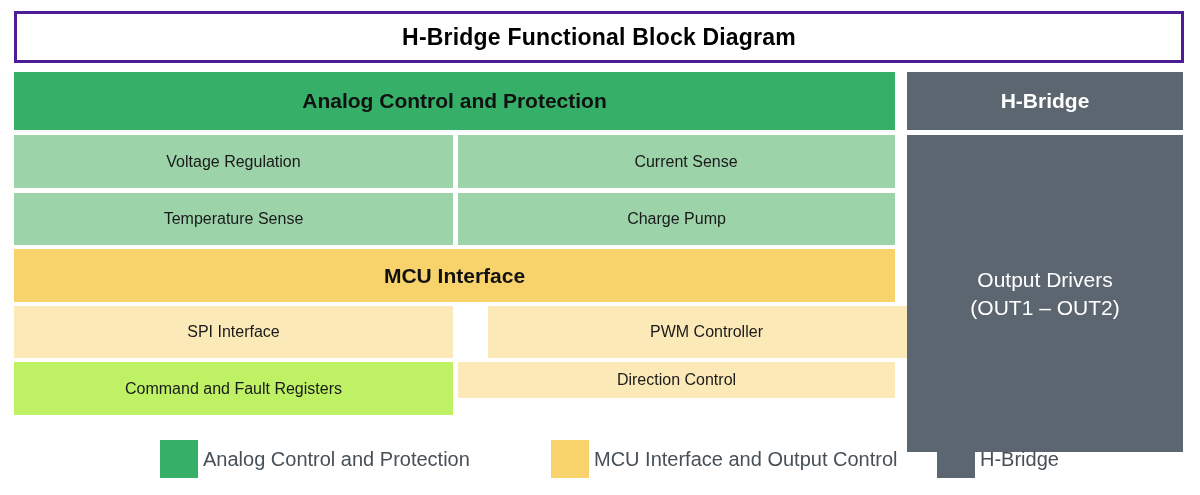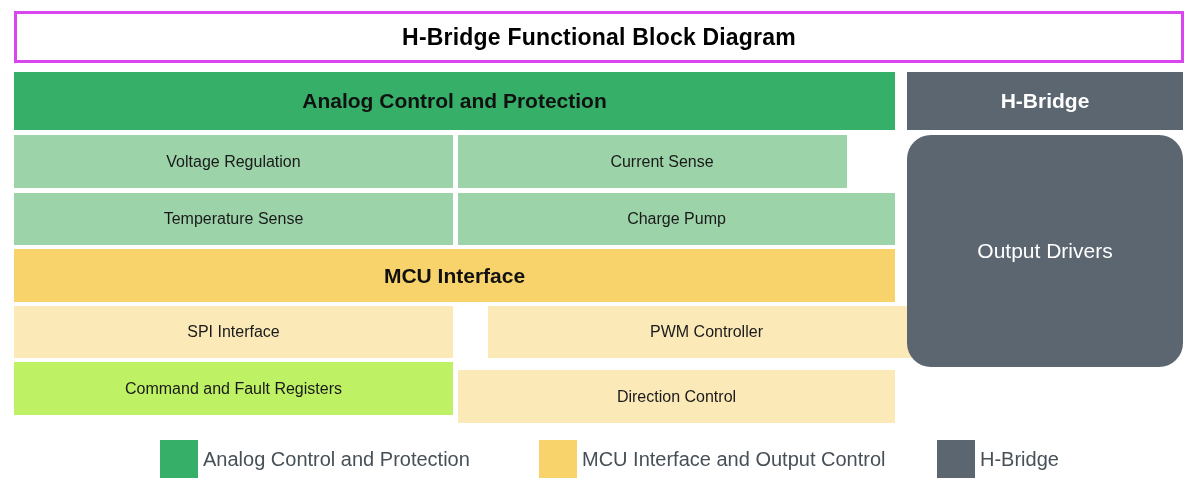--- a/index.html
+++ b/index.html
@@ -8,21 +8,21 @@
     width: 1200px;
     height: 495px;
     background: #ffffff;
     font-family: "Liberation Sans", sans-serif;
     overflow: hidden;
   }
   .abs { position: absolute; box-sizing: border-box; }
 
   .title-bar {
     left: 14px; top: 11px; width: 1170px; height: 52px;
-    border: 3px solid #d946ef;
+    border: 3px solid #4c1d95;
     background: #ffffff;
     display: flex; align-items: center; justify-content: center;
     font-weight: bold; font-size: 23px; color: #000000;
     letter-spacing: 0.2px;
   }
 
   .section-header {
     display: flex; align-items: center; justify-content: center;
     font-weight: bold; font-size: 21px; color: #111111;
   }
@@ -58,21 +58,21 @@
     <span>H-Bridge Functional Block Diagram</span>
   </div>
 
   <div class="abs section-header" style="left: 14px; top: 72px; width: 881px; height: 58px; background-color: rgb(54, 176, 104);">
     <span>Analog Control and Protection</span>
   </div>
 
   <div class="abs block-cell" style="left: 14px; top: 135px; width: 439px; height: 53px; background-color: rgb(156, 211, 169);">
     <span>Voltage Regulation</span>
   </div>
-  <div class="abs block-cell" style="left: 458px; top: 135px; width: 389px; height: 53px; background-color: rgb(156, 211, 169); padding-left: 19px;">
+  <div class="abs block-cell" style="left: 458px; top: 135px; width: 437px; height: 53px; background-color: rgb(156, 211, 169); padding-left: 19px;">
     <span>Current Sense</span>
   </div>
   <div class="abs block-cell" style="left: 14px; top: 193px; width: 439px; height: 52px; background-color: rgb(156, 211, 169);">
     <span>Temperature Sense</span>
   </div>
   <div class="abs block-cell" style="left: 458px; top: 193px; width: 437px; height: 52px; background-color: rgb(156, 211, 169);">
     <span>Charge Pump</span>
   </div>
 
   <div class="abs section-header" style="left: 14px; top: 249px; width: 881px; height: 53px; background-color: rgb(248, 211, 107);">
@@ -81,36 +81,37 @@
 
   <div class="abs block-cell" style="left: 14px; top: 306px; width: 439px; height: 52px; background-color: rgb(251, 233, 184); align-items: center;">
     <span>SPI Interface</span>
   </div>
   <div class="abs block-cell" style="left: 458px; top: 306px; width: 437px; height: 52px; background-color: rgb(251, 233, 184); margin-left: 30px;">
     <span>PWM Controller</span>
   </div>
   <div class="abs block-cell" style="left: 14px; top: 362px; width: 439px; height: 53px; background-color: #bef264;">
     <span>Command and Fault Registers</span>
   </div>
-  <div class="abs block-cell" style="left: 458px; top: 362px; width: 437px; height: 53px; background-color: rgb(251, 233, 184); margin-top: 8px;">
+  <div class="abs block-cell" style="left: 458px; top: 362px; width: 437px; height: 36px; background-color: rgb(251, 233, 184);">
     <span>Direction Control</span>
   </div>
 
   <div class="abs hbridge-header" style="left: 907px; top: 72px; width: 276px; height: 58px; background-color: rgb(92, 102, 112);">
     <span>H-Bridge</span>
   </div>
-  <div class="abs output-block" style="left: 907px; top: 135px; width: 276px; height: 232px; background-color: rgb(92, 102, 112); border-radius: 24px;">
+  <div class="abs output-block" style="left: 907px; top: 135px; width: 276px; height: 317px; background-color: rgb(92, 102, 112);">
     <div>Output Drivers</div>
+    <div>(OUT1 – OUT2)</div>
   </div>
 
   <div class="abs legend-item" style="left:160px;">
     <span class="legend-swatch" style="background-color: rgb(54, 176, 104);"></span>
     <span>Analog Control and Protection</span>
   </div>
-  <div class="abs legend-item" style="left:523px;padding-left:16px;">
+  <div class="abs legend-item" style="left:535px;padding-left:16px;">
     <span class="legend-swatch" style="background-color: rgb(248, 211, 107);"></span>
     <span>MCU Interface and Output Control</span>
   </div>
   <div class="abs legend-item" style="left:937px;">
     <span class="legend-swatch" style="background-color: rgb(92, 102, 112);"></span>
     <span>H-Bridge</span>
   </div>
 
 </div>
 

